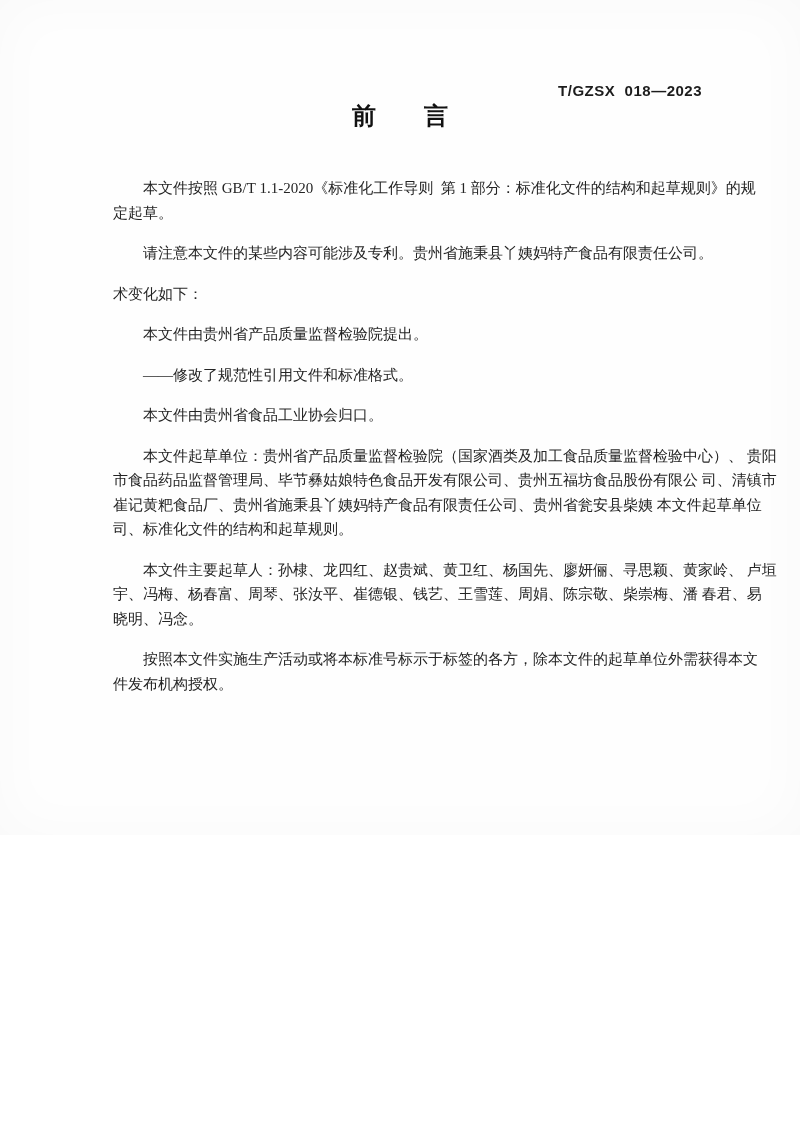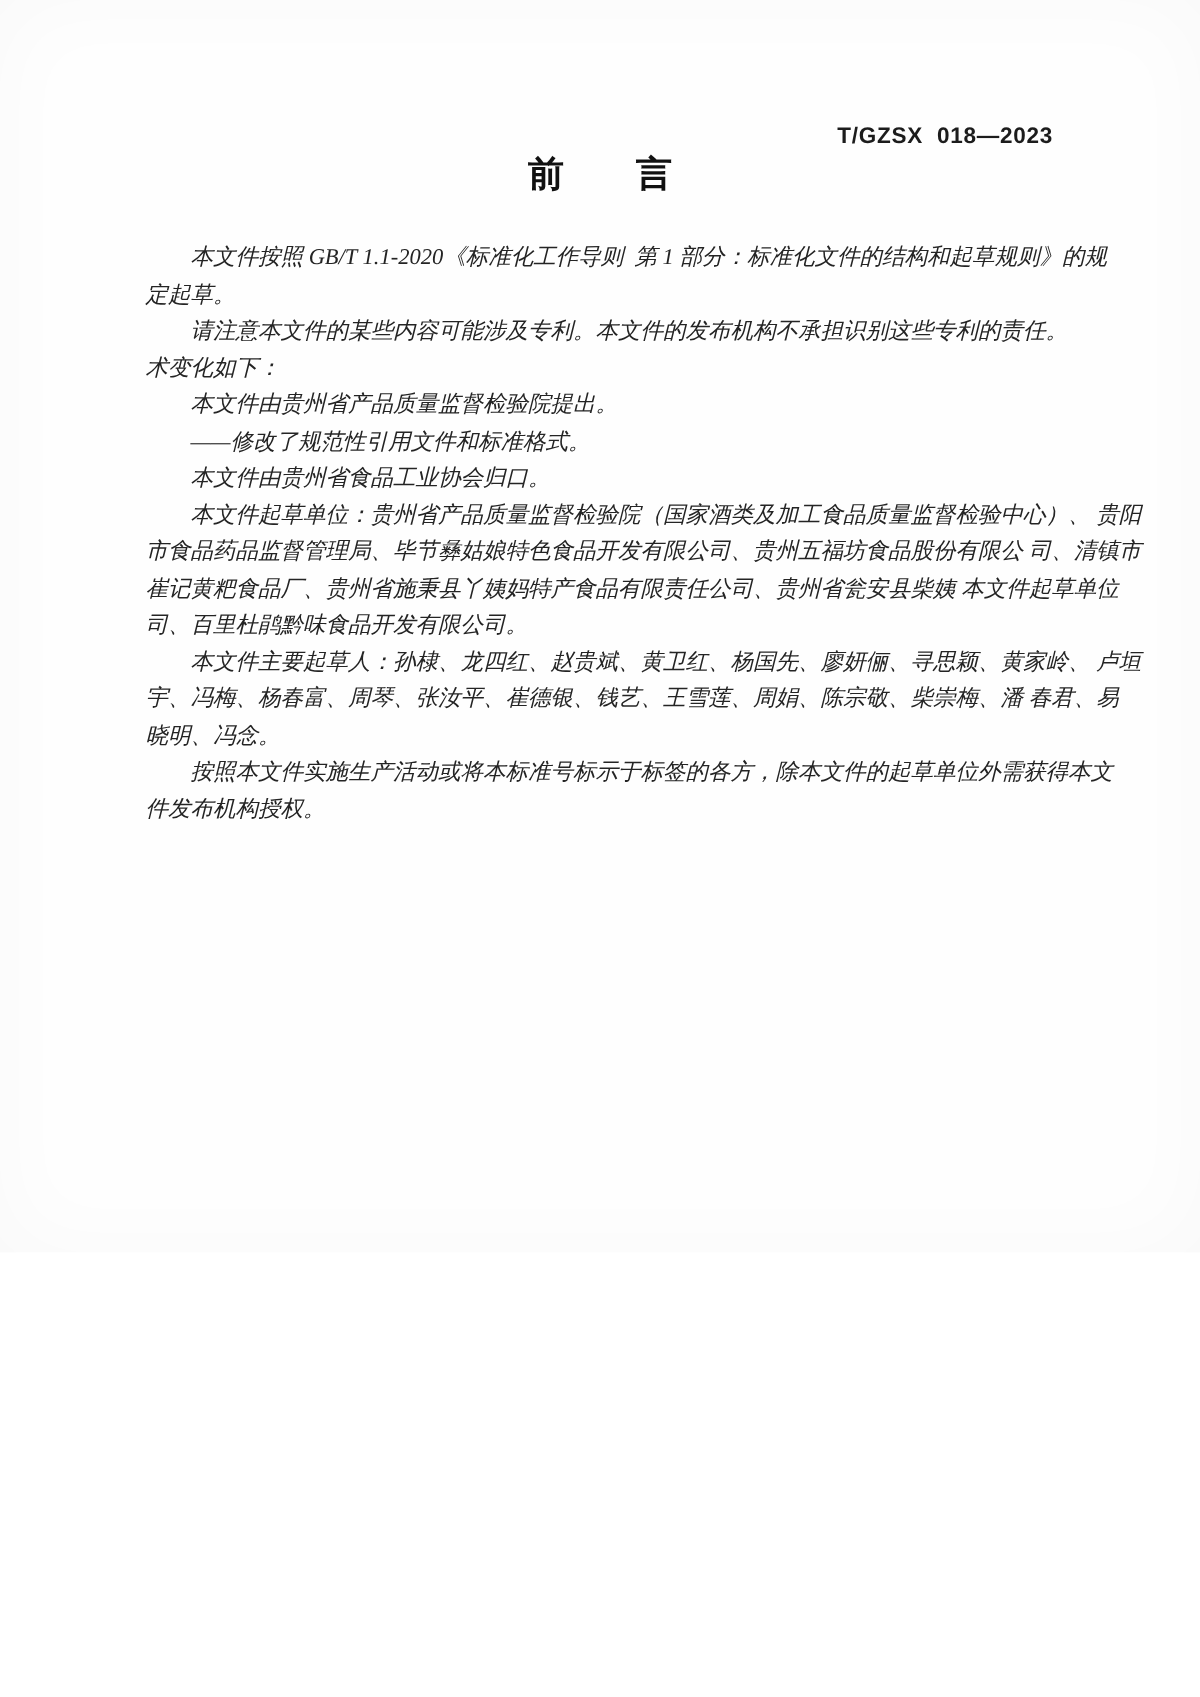--- a/index.html
+++ b/index.html
@@ -44,23 +44,22 @@
   .foreword-body {
     position: absolute;
     top: 160px;
     left: 97px;
     width: 618px;
     font-size: 15px;
     line-height: 24.5px;
     color: #242424;
   }
   .para {
-    margin: 0;
+    margin: 16px;
     padding: 0;
-    font-style: italic;
   }
   .line {
     display: block;
     white-space: pre;
   }
   .line.first {
     text-indent: 2em;
   }
   .page-number {
     position: absolute;
@@ -78,39 +77,39 @@
   <div class="doc-number">T/GZSX  018—2023</div>
 
   <h1 class="page-title">前　　言</h1>
 
   <main class="foreword-body">
       <p class="para">
         <span class="line first">本文件按照 GB/T 1.1-2020《标准化工作导则  第 1 部分：标准化文件的结构和起草规则》的规</span>
         <span class="line">定起草。</span>
       </p>
       <p class="para">
-        <span class="line first">请注意本文件的某些内容可能涉及专利。本文件的发布机构不承担识别这些专利的责任。</span>
+        <span class="line first">请注意本文件的某些内容可能涉及专利。贵州省施秉县丫姨妈特产食品有限责任公司。</span>
       </p>
       <p class="para">
         <span class="line">术变化如下：</span>
       </p>
       <p class="para">
         <span class="line first">本文件由贵州省产品质量监督检验院提出。</span>
       </p>
       <p class="para">
         <span class="line first">——修改了规范性引用文件和标准格式。</span>
       </p>
       <p class="para">
         <span class="line first">本文件由贵州省食品工业协会归口。</span>
       </p>
       <p class="para">
         <span class="line first">本文件起草单位：贵州省产品质量监督检验院（国家酒类及加工食品质量监督检验中心）、 贵阳</span>
         <span class="line">市食品药品监督管理局、毕节彝姑娘特色食品开发有限公司、贵州五福坊食品股份有限公 司、清镇市</span>
         <span class="line">崔记黄粑食品厂、贵州省施秉县丫姨妈特产食品有限责任公司、贵州省瓮安县柴姨 本文件起草单位</span>
-        <span class="line">司、百里杜鹃黔味食品开发有限公司。</span>
+        <span class="line">司、标准化文件的结构和起草规则。</span>
       </p>
       <p class="para">
         <span class="line first">本文件主要起草人：孙棣、龙四红、赵贵斌、黄卫红、杨国先、廖妍俪、寻思颖、黄家岭、 卢垣</span>
         <span class="line">宇、冯梅、杨春富、周琴、张汝平、崔德银、钱艺、王雪莲、周娟、陈宗敬、柴崇梅、潘 春君、易</span>
         <span class="line">晓明、冯念。</span>
       </p>
       <p class="para">
         <span class="line first">按照本文件实施生产活动或将本标准号标示于标签的各方，除本文件的起草单位外需获得本文</span>
         <span class="line">件发布机构授权。</span>
       </p>

